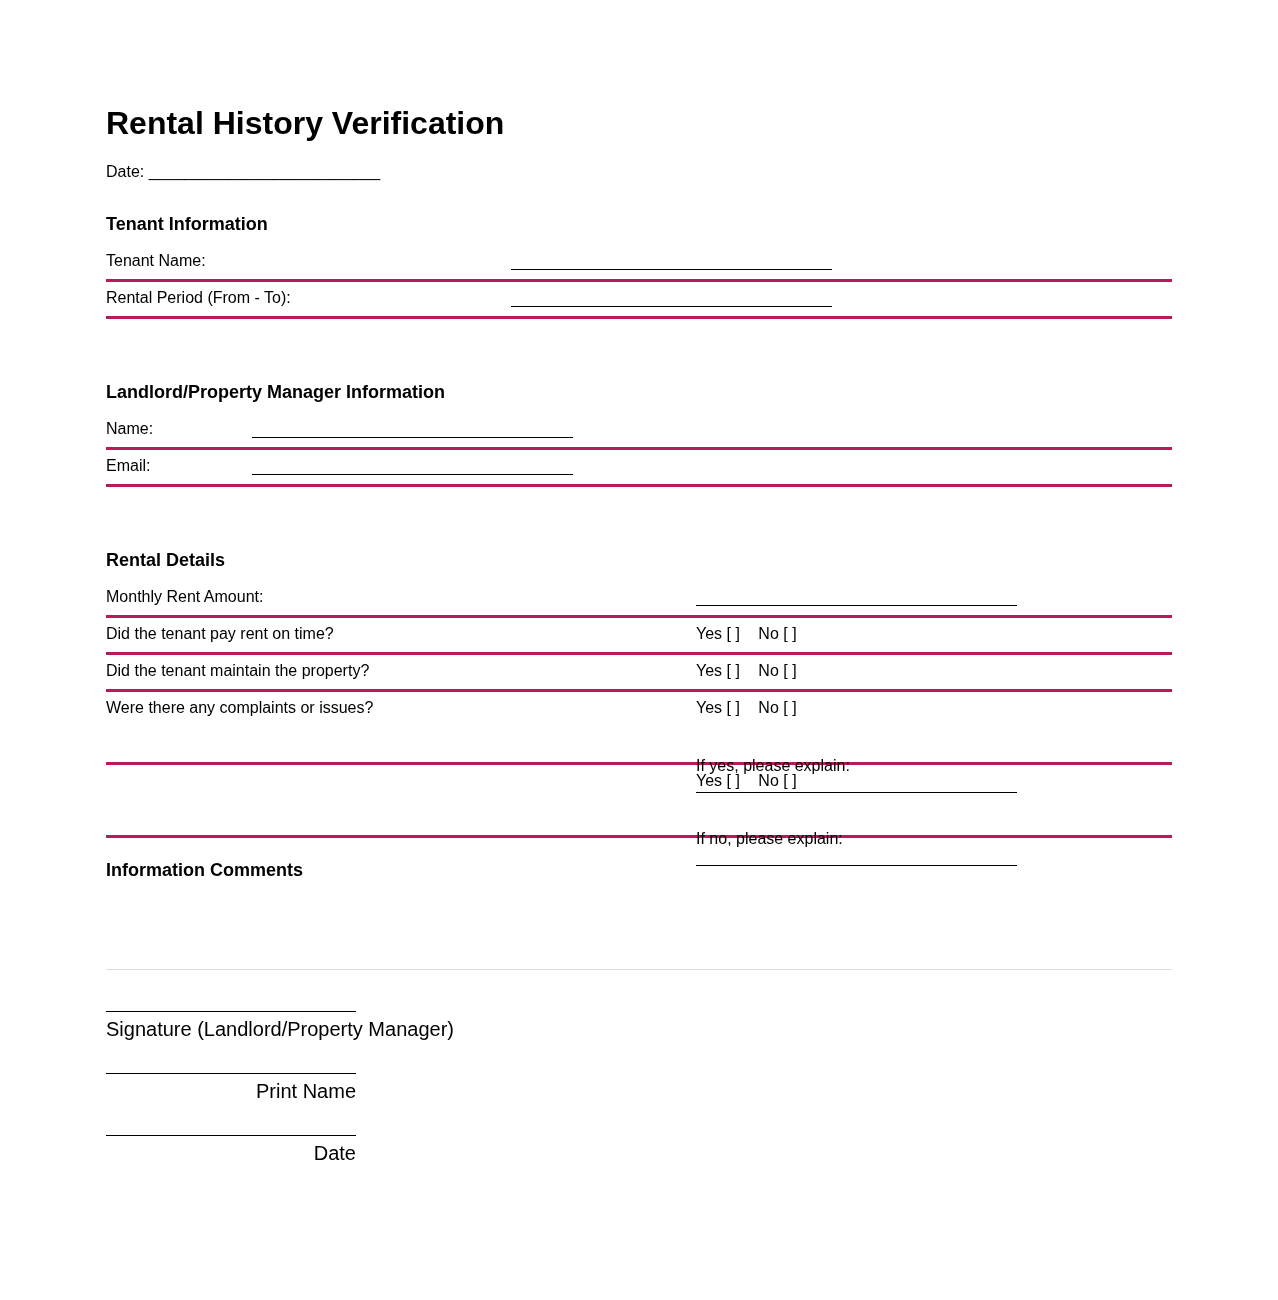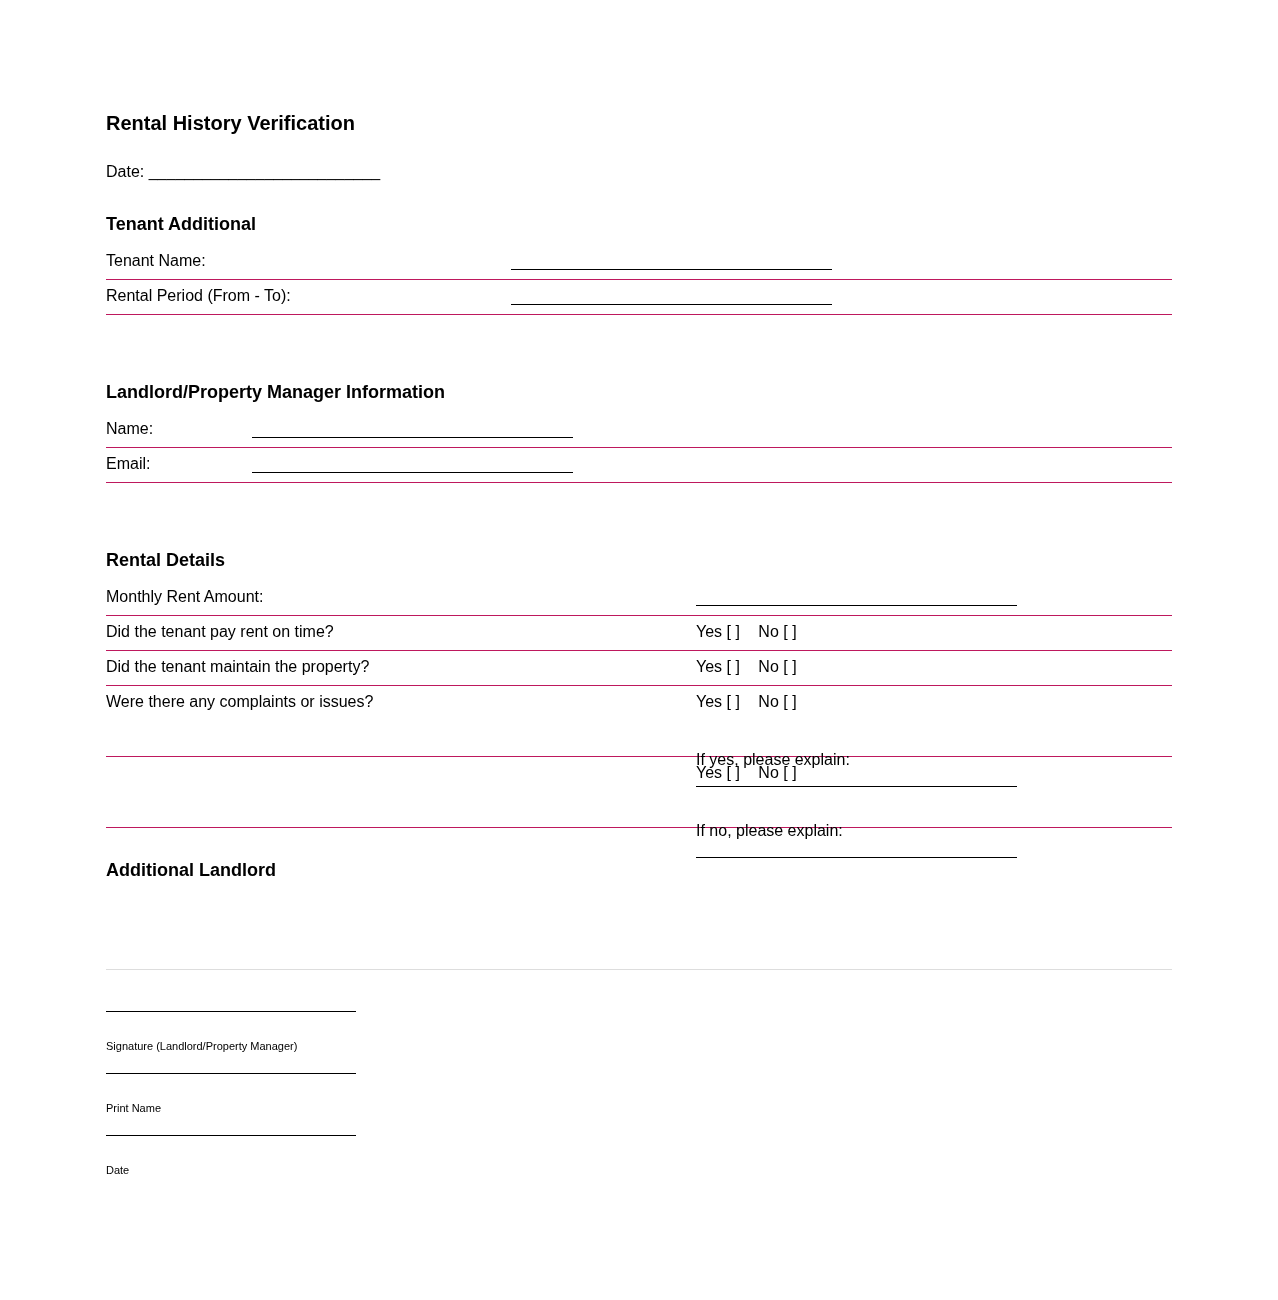--- a/index.html
+++ b/index.html
@@ -3,57 +3,57 @@
   <meta charset="utf-8">
   <style>
     html, body { margin: 0; padding: 0; background: #ffffff; }
     body {
       width: 1278px; height: 1300px; position: relative;
       font-family: "Liberation Sans", sans-serif; color: #000; font-size: 16px;
     }
     .page { position: absolute; left: 106px; top: 0; width: 1066px; }
     h1 {
       position: absolute; top: 104px; left: 0; margin: 0;
-      font-size: 20px; font-weight: bold; line-height: 38px; white-space: nowrap;
+      font-size: 32px; font-weight: bold; line-height: 38px; white-space: nowrap;
     }
     .date-line { position: absolute; top: 163px; left: 0; font-size: 16px; line-height: 18px; white-space: nowrap; }
     h2 {
       position: absolute; left: 0; margin: 0;
       font-size: 18px; font-weight: bold; line-height: 22px; white-space: nowrap;
     }
     .rows { position: absolute; left: 0; width: 1066px; }
     .row {
-      position: relative; height: 34px; border-bottom: 1px solid #be185d;
+      position: relative; height: 34px; border-bottom: 3px solid #be185d;
       box-sizing: content-box;
     }
     .row.tall { height: 70px; }
     .lbl { position: absolute; top: 7px; left: 0; line-height: 18px; white-space: nowrap; }
     .val { position: absolute; top: 7px; line-height: 18px; white-space: nowrap; }
     .blank { display: inline-block; width: 321px; border-bottom: 1px solid #000; height: 18px; box-sizing: border-box; vertical-align: top; }
     .yn span { margin-right: 14px; }
     .yn span:last-child { margin-right: 0; text-align: right; }
     .explain { line-height: 18px; margin-top: 40px; }
     .comments-divider { position: absolute; left: 0; width: 1066px; top: 969px; border-bottom: 1px solid #dddddd; }
     .sig { position: absolute; left: 0; width: 250px; }
     .sig .line { border-bottom: 1px solid #000; height: 0; }
-    .sig .cap { font-size: 11px; line-height: 17px; margin-top: 26px; white-space: nowrap; }
+    .sig .cap { font-size: 20px; line-height: 17px; margin-top: 9px; white-space: nowrap; text-align: right; }
   </style>
 </head>
 <body>
 
 <div class="page">
 
   <h1>Rental History Verification</h1>
 
   <div class="date-line">
     <span>Date:</span>
     <span>__________________________</span>
   </div>
 
-  <h2 style="top:213px;">Tenant Additional</h2>
+  <h2 style="top:213px;">Tenant Information</h2>
   <div class="rows" style="top:245px;">
     <div class="row">
       <span class="lbl">Tenant Name:</span>
       <span class="val" style="left:405px;"><span class="blank"></span></span>
     </div>
     <div class="row">
       <span class="lbl">Rental Period (From - To):</span>
       <span class="val" style="left:405px;"><span class="blank"></span></span>
     </div>
   </div>
@@ -106,21 +106,21 @@
         <div class="yn">
           <span>Yes [ ]</span>
           <span>No [ ]</span>
         </div>
         <div class="explain">If no, please explain:</div>
         <div><span class="blank"></span></div>
       </div>
     </div>
   </div>
 
-  <h2 style="top:859px;">Additional Landlord</h2>
+  <h2 style="top:859px;">Information Comments</h2>
   <div style="position:absolute; top:890px; left:0; width:1066px; height:78px;"></div>
   <div class="comments-divider"></div>
 
   <div class="sig" style="top:1011px;">
     <div class="line"></div>
     <div class="cap">Signature (Landlord/Property Manager)</div>
   </div>
   <div class="sig" style="top:1073px;">
     <div class="line"></div>
     <div class="cap">Print Name</div>

